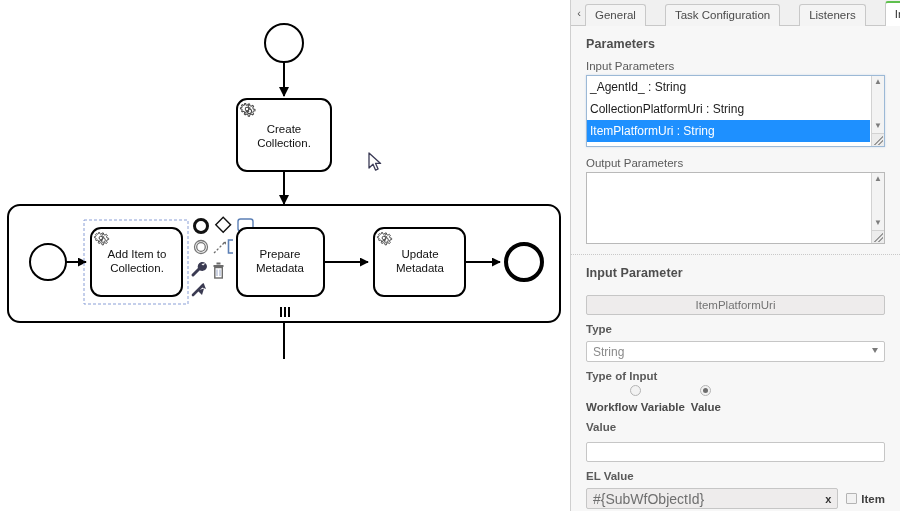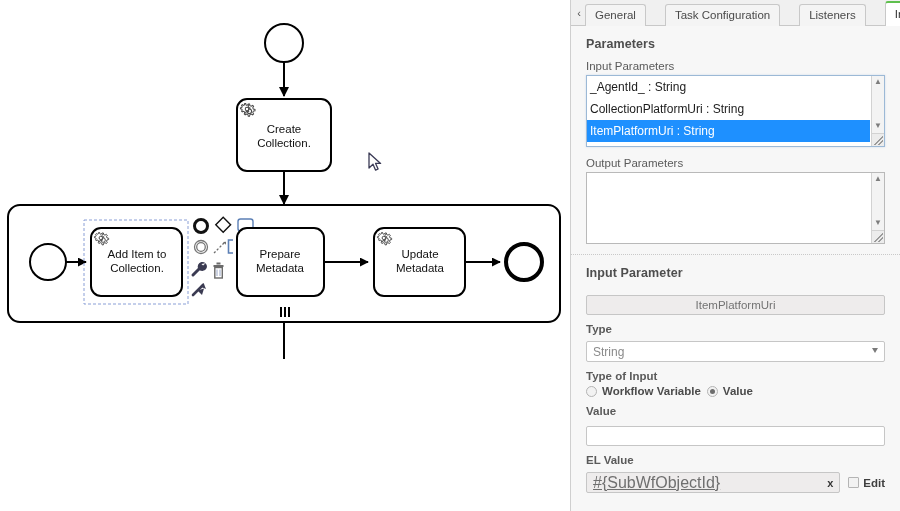--- a/index.html
+++ b/index.html
@@ -106,40 +106,40 @@
     font-size:12px;color:#8a8a8a;padding:0 18px 0 6px;
   }
   .caret{
     position:absolute;right:7px;top:7px;
     width:0;height:0;border-left:3.5px solid transparent;border-right:3.5px solid transparent;
     border-top:5px solid #7a7a7a;
   }
 
   
   .radios{display:flex;align-items:center;gap:6px;margin-top:2px;}
-  .rw{display:flex;align-items:center;gap:5px;}
+  .rw{display:flex;align-items:center;gap:5px;flex-direction:column;}
   .radio{
     width:11px;height:11px;border-radius:50%;
     border:1px solid #b4b4b4;background:#f2f2f2;box-sizing:border-box;
     display:inline-block;position:relative;
   }
   .radio.on::after{
     content:"";position:absolute;left:2px;top:2px;width:5px;height:5px;
     border-radius:50%;background:#6d6d6d;
   }
   .rlabel{font-size:11.5px;color:#4b4b4b;font-weight:bold;}
 
   
   .elrow{display:flex;align-items:center;gap:8px;}
   .elfield{
     position:relative;flex:1 1 auto;height:21px;box-sizing:border-box;
     border:1px solid #c6c6c6;background:#eeecec;border-radius:2px;
   }
   .elfield .val{
-    position:absolute;left:6px;top:0;line-height:20px;font-size:16px;color:#6f6f6f;text-decoration:underline;
+    position:absolute;left:6px;top:0;line-height:20px;font-size:14px;color:#6f6f6f;
   }
   .elclear{
     position:absolute;right:6px;top:0;line-height:20px;
     font-size:11px;font-weight:bold;color:#333;cursor:pointer;
   }
   .chkwrap{display:flex;align-items:center;gap:4px;flex:0 0 auto;}
   .chk{
     width:11px;height:11px;box-sizing:border-box;
     border:1px solid #b4b4b4;background:#f2f2f2;display:inline-block;border-radius:1px;
   }
@@ -370,20 +370,20 @@
         <input class="tinput mt6" type="text" value="" style="">
 
         <div class="flabel mt8">EL Value</div>
         <div class="elrow mt6">
           <div class="elfield">
             <span class="val">#{SubWfObjectId}</span>
             <span class="elclear">x</span>
           </div>
           <div class="chkwrap">
             <span class="chk"></span>
-            <span class="chklab">Edit</span>
+            <span class="chklab">Item</span>
           </div>
         </div>
       </div>
 
     </div>
   </div>
 </div>
 
 </body></html>

